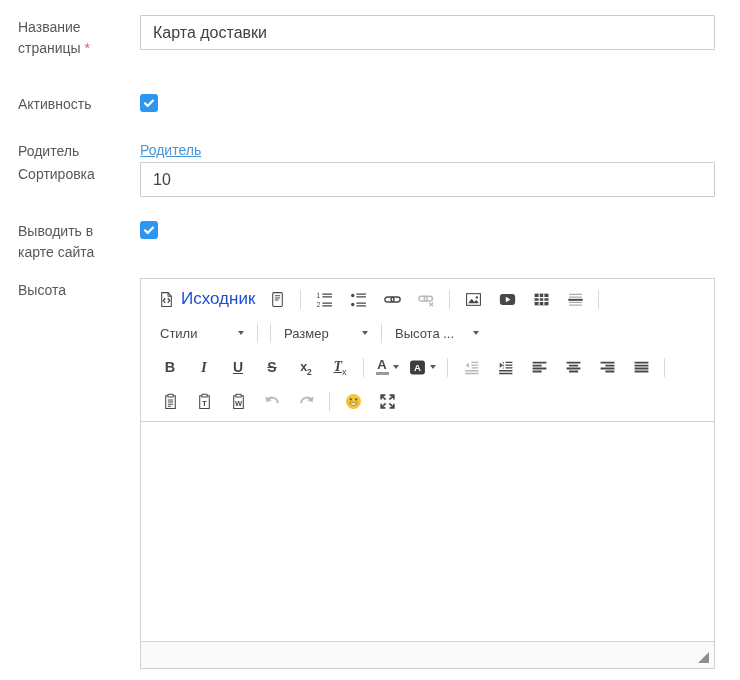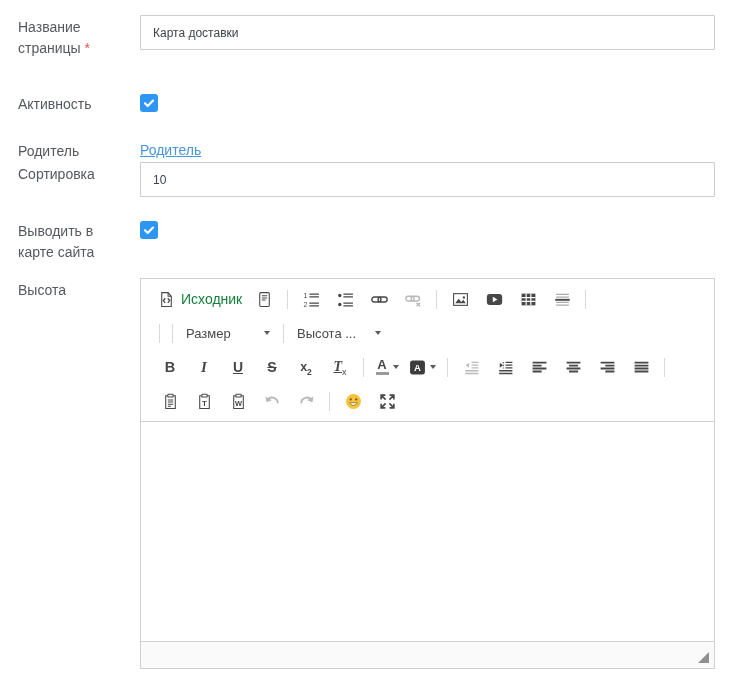--- a/index.html
+++ b/index.html
@@ -13,21 +13,21 @@
   .form-row{display:flex;align-items:flex-start;}
   .form-label{
     width:92px;flex:none;margin-right:30px;
     line-height:21px;color:#55595d;padding-top:2px;
   }
   .req{color:#e2574c;}
   .field-col{width:575px;flex:none;}
   .text-input{
     box-sizing:border-box;width:100%;height:35px;
     border:1px solid #ccc;border-radius:1px;
-    padding:6px 12px;font-size:12px;color:#3f4246;
+    padding:6px 12px;font-size:16px;color:#3f4246;
     font-family:"Liberation Sans","DejaVu Sans",sans-serif;
     outline:none;background:#fff;
   }
   .checkbox{
     width:18px;height:18px;border-radius:3px;background:#2d96f2;
     display:inline-flex;align-items:center;justify-content:center;
     margin-top:2px;cursor:pointer;
   }
   .link{color:#4795da;text-decoration:underline;cursor:pointer;line-height:20px;display:inline-block;padding-top:1px;}
   
@@ -42,21 +42,21 @@
   }
   .toolbar{border-bottom:1px solid #d1d1d1;padding:3px 4px;}
   .tb-row{display:flex;align-items:center;height:34px;padding:0 8px;}
   .tb-btn{
     min-width:24px;height:26px;padding:0 3px;margin:0 2px;
     display:inline-flex;align-items:center;justify-content:center;
     color:#474747;cursor:pointer;border-radius:2px;text-decoration:none;
   }
   .tb-btn.disabled{opacity:.38;cursor:default;}
   .tb-ic{display:inline-flex;align-items:center;justify-content:center;line-height:0;}
-  .tb-label{font-size:14px;margin-left:6px;color:#15803d;}
+  .tb-label{font-size:17px;margin-left:6px;color:#1d4ed8;}
   .tb-sep{width:1px;height:19px;background:#d9d9d9;margin:0 6px;flex:none;}
   .tb-combo{
     display:inline-flex;align-items:center;justify-content:space-between;
     width:84px;height:26px;padding:0 5px;margin:0 2px;
     color:#484848;font-size:13px;cursor:pointer;border-radius:2px;
   }
   .caret{
     width:0;height:0;margin-left:4px;
     border-left:3.5px solid transparent;border-right:3.5px solid transparent;
     border-top:4px solid #5a5a5a;display:inline-block;
@@ -217,20 +217,24 @@
                 <span class="tb-ic">
                   <svg width="17" height="17" viewBox="0 0 16 16">
                     <path d="M2 3.2h12M2 5.7h12M2 10.8h12M2 13.3h12" stroke="currentColor" opacity="0.45" stroke-width="1.2"></path>
                     <rect x="1.2" y="7.4" width="13.6" height="1.8" fill="currentColor"></rect>
                   </svg>
                 </span>
               </a>
               <span class="tb-sep"></span>
             </div>
             <div class="tb-row">
+              <div class="tb-combo">
+                <span>Стили</span>
+                <span class="caret"></span>
+              </div>
               <span class="tb-sep"></span>
               <span class="tb-sep"></span>
               <div class="tb-combo">
                 <span>Размер</span>
                 <span class="caret"></span>
               </div>
               <span class="tb-sep"></span>
               <div class="tb-combo">
                 <span>Высота ...</span>
                 <span class="caret"></span>

